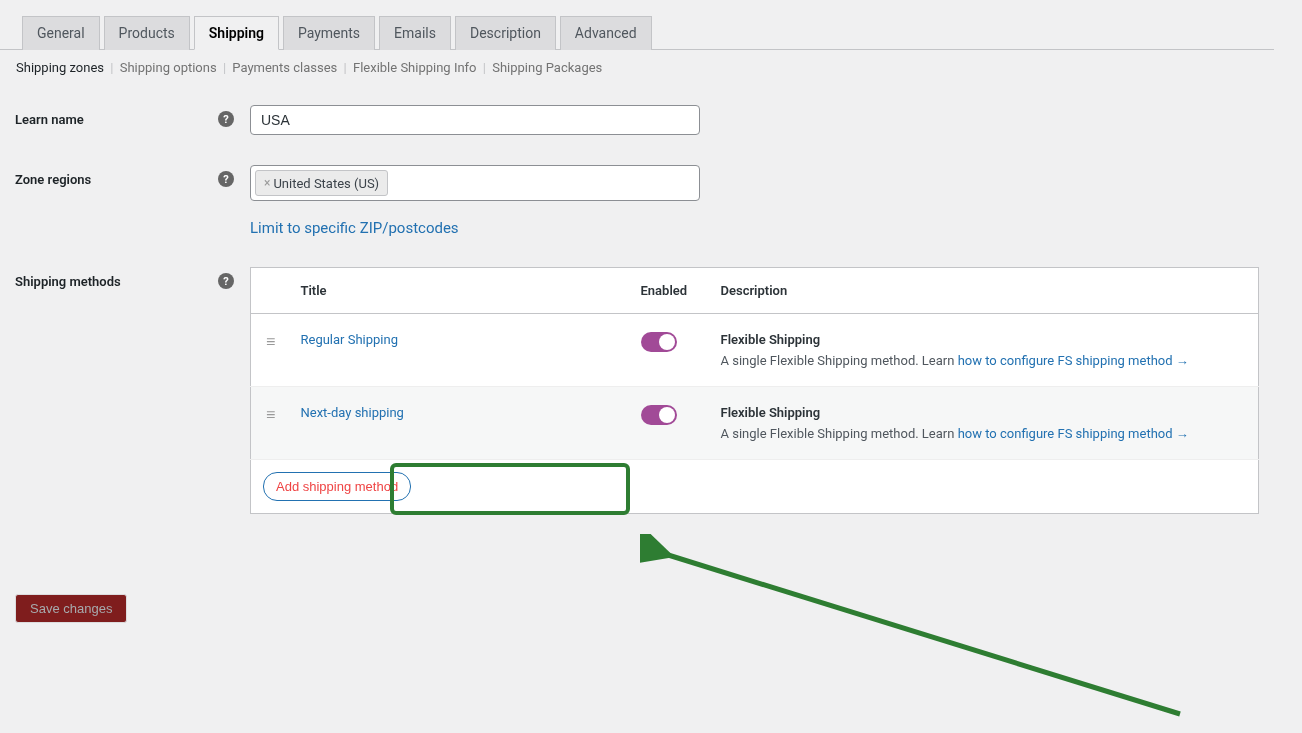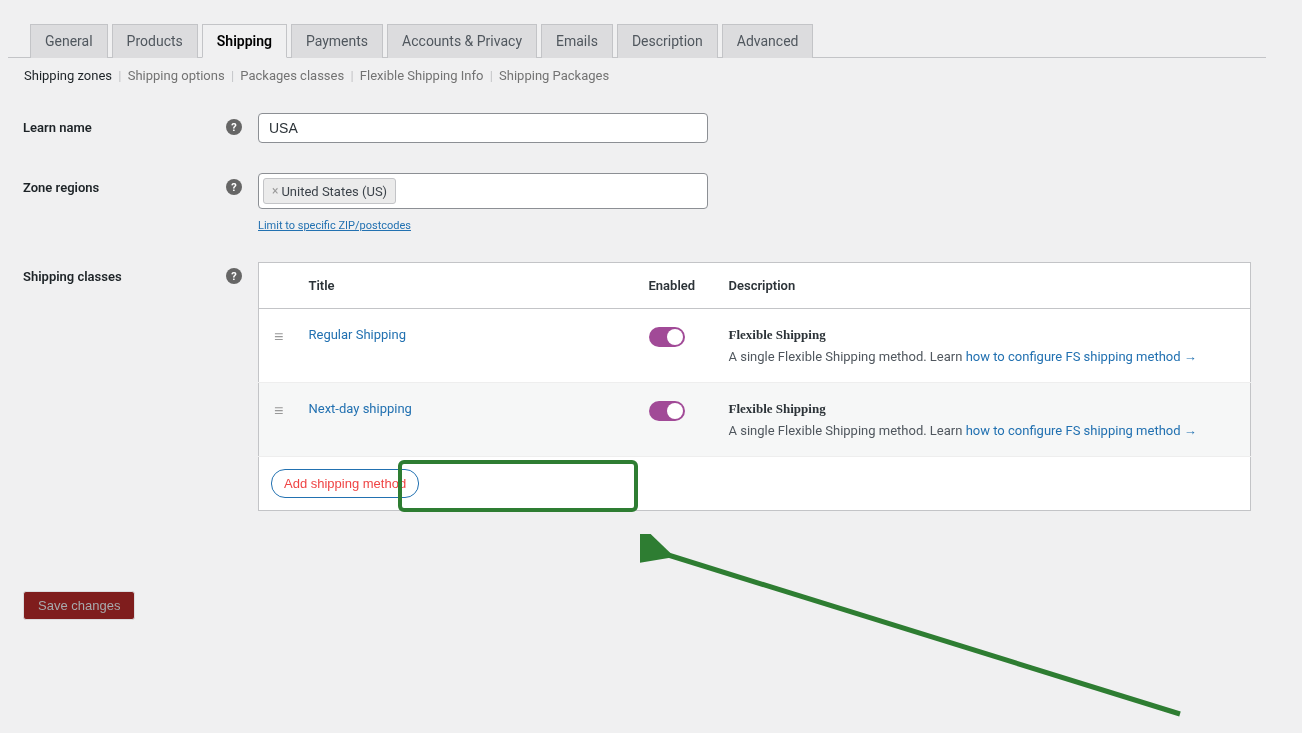--- a/index.html
+++ b/index.html
@@ -2,21 +2,21 @@
 <html><head>
 <meta charset="utf-8">
 <style>
 * { box-sizing: border-box; margin: 0; padding: 0; }
 body {
   font-family: -apple-system, BlinkMacSystemFont, "Segoe UI", Roboto, Arial, sans-serif;
   font-size: 13px;
   color: #3c434a;
   background: #f0f0f1;
 }
-.container { padding: 8px; width: 1274px; }
+.container { padding: 0; width: 1274px; }
 .nav-tabs {
   display: flex;
   gap: 4px;
   padding: 16px 0 0 22px;
   border-bottom: 1px solid #c3c4c7;
 }
 .nav-tab {
   background: #dcdcde;
   border: 1px solid #c3c4c7;
   border-bottom: none;
@@ -61,21 +61,21 @@
   width: 450px; min-height: 36px; padding: 4px;
   border: 1px solid #8c8f94; border-radius: 4px; background: #fff;
   display: flex; flex-wrap: wrap; gap: 4px;
 }
 .tag-chip {
   background: #ebebeb; border: 1px solid #c3c4c7; border-radius: 3px;
   padding: 3px 8px; font-size: 13px; color: #3c434a;
   display: inline-flex; align-items: center; gap: 3px;
 }
 .tag-chip .remove { color: #999; cursor: pointer; font-size: 12px; }
-.sub-link { display: block; margin-top: 10px; color: #2271b1; text-decoration: underline; font-size: 11px; cursor: pointer; }
+.sub-link { display: block; margin-top: 18px; color: #2271b1; font-size: 15px; cursor: pointer; }
 .methods-wrapper { flex: 1; }
 .methods-table {
   width: 100%; background: #fff; border: 1px solid #c3c4c7;
   border-collapse: collapse;
 }
 .methods-table th {
   text-align: left; padding: 15px 10px; font-weight: 600;
   border-bottom: 1px solid #c3c4c7; background: #fff; color: #2c3338;
 }
 .methods-table th.sort-col, .methods-table td.sort-col { width: 40px; text-align: center; }
@@ -86,21 +86,21 @@
 .drag-handle { color: #999; cursor: move; font-size: 16px; }
 .method-link { color: #2271b1; text-decoration: none; cursor: pointer; }
 .toggle {
   width: 36px; height: 20px; border-radius: 10px; background: #a14a97;
   position: relative; cursor: pointer; display: inline-block;
 }
 .toggle::after {
   content: ""; position: absolute; right: 2px; top: 2px;
   width: 16px; height: 16px; border-radius: 50%; background: #fff;
 }
-.desc-title { font-weight: 600; color: #2c3338; display: block; margin-bottom: 6px; font-family: Liberation Serif, serif; }
+.desc-title { font-weight: 600; color: #2c3338; display: block; margin-bottom: 6px; }
 .desc-text { color: #50575e; }
 .desc-link { color: #2271b1; text-decoration: none; cursor: pointer; }
 .table-footer { border: 1px solid #c3c4c7; border-top: none; background: #fff; padding: 12px; display: flex; gap: 10px; position: relative; }
 .btn-secondary {
   border: 1px solid #2271b1; background: #fff; color: #ef4444;
   padding: 6px 12px; border-radius: 14px; font-size: 13px; cursor: pointer;
 }
 .highlight-box {
   position: absolute; border: 4px solid #2e7d32; border-radius: 6px;
   pointer-events: none; top: 3px; left: 139px; width: 240px; height: 52px;
@@ -118,32 +118,31 @@
 </head>
 <body>
 
 <div class="container">
 
   <div class="nav-tabs">
     <div class="nav-tab">General</div>
     <div class="nav-tab">Products</div>
     <div class="nav-tab active">Shipping</div>
     <div class="nav-tab">Payments</div>
-    <div class="nav-tab">Accounts &amp; Privacy</div>
     <div class="nav-tab">Emails</div>
     <div class="nav-tab">Description</div>
     <div class="nav-tab">Advanced</div>
   </div>
 
   <div class="sub-nav">
     <span class="active">Shipping zones</span>
     <span class="sep">|</span>
     <a>Shipping options</a>
     <span class="sep">|</span>
-    <a>Packages classes</a>
+    <a>Payments classes</a>
     <span class="sep">|</span>
     <a>Flexible Shipping Info</a>
     <span class="sep">|</span>
     <a>Shipping Packages</a>
   </div>
 
 
   <div class="form-section">
 
     <div class="form-row">
@@ -165,21 +164,21 @@
             <span class="remove">×</span>
             <span>United States (US)</span>
           </span>
         </div>
         <a class="sub-link">Limit to specific ZIP/postcodes</a>
       </div>
     </div>
 
     <div class="form-row">
       <div class="form-label">
-        <span>Shipping classes</span>
+        <span>Shipping methods</span>
         <span class="help-icon">?</span>
       </div>
       <div class="methods-wrapper">
         <table class="methods-table">
           <thead>
             <tr>
               <th class="sort-col"></th>
               <th class="title-col">Title</th>
               <th class="enabled-col">Enabled</th>
               <th>Description</th>

